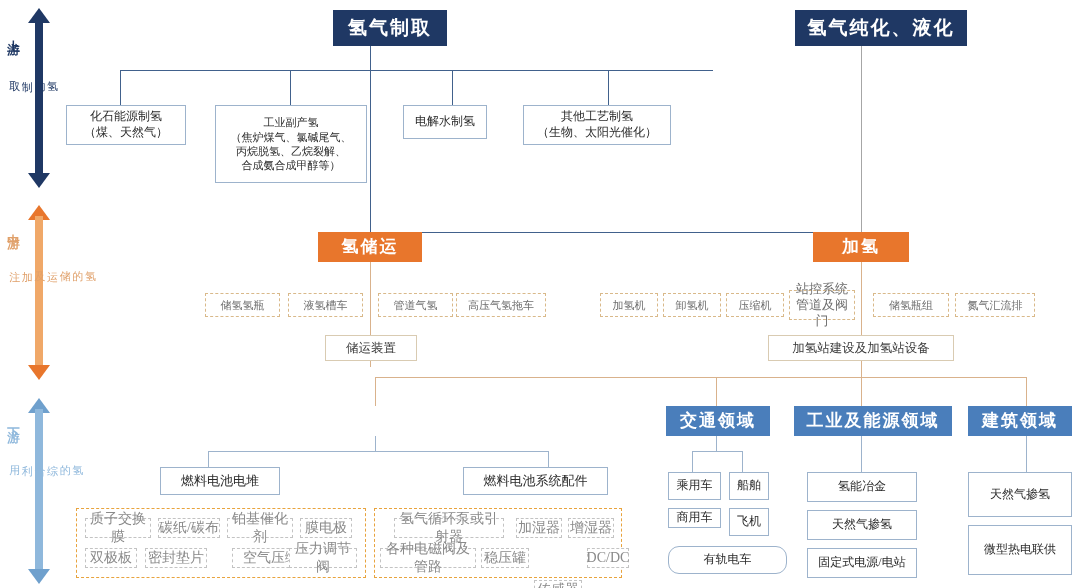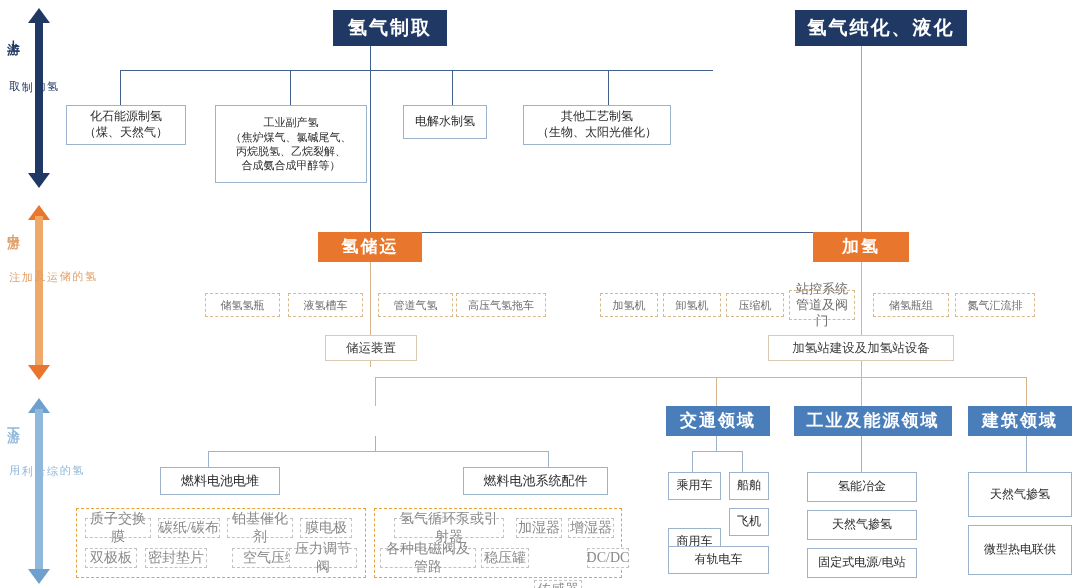--- a/index.html
+++ b/index.html
@@ -182,23 +182,23 @@
   <div class="bx bx-dash-gray" style="left:534px;top:580px;width:48px;height:20px;text-align:right;">传感器</div>
   <div class="bx bx-dash-gray" style="left:587px;top:548px;width:42px;height:20px;">DC/DC</div>
 
   <div class="ln ln-v c-blue" style="left:716px;top:436px;height:15px;"></div>
   <div class="ln ln-h c-blue" style="left:692px;top:451px;width:50px;"></div>
   <div class="ln ln-v c-blue" style="left:692px;top:451px;height:21px;"></div>
   <div class="ln ln-v c-blue" style="left:742px;top:451px;height:21px;"></div>
 
   <div class="bx bx-blue" style="left:668px;top:472px;width:53px;height:28px;">乘用车</div>
   <div class="bx bx-blue" style="left:729px;top:472px;width:40px;height:28px;">船舶</div>
-  <div class="bx bx-blue" style="left:668px;top:528px;width:53px;height:28px;text-align:right;">商用车</div>
+  <div class="bx bx-blue" style="left:668px;top:508px;width:53px;height:20px;text-align:right;">商用车</div>
   <div class="bx bx-blue" style="left:729px;top:508px;width:40px;height:28px;">飞机</div>
-  <div class="bx bx-blue" style="left:668px;top:546px;width:101px;height:28px;">有轨电车</div>
+  <div class="bx bx-blue" style="left:668px;top:546px;width:119px;height:28px;border-radius:11px;">有轨电车</div>
 
   <div class="ln ln-v c-blue" style="left:861px;top:436px;height:36px;"></div>
 
   <div class="bx bx-blue" style="left:807px;top:472px;width:110px;height:30px;">氢能冶金</div>
   <div class="bx bx-blue" style="left:807px;top:510px;width:110px;height:30px;">天然气掺氢</div>
   <div class="bx bx-blue" style="left:807px;top:548px;width:110px;height:30px;">固定式电源/电站</div>
 
   <div class="ln ln-v c-blue" style="left:1026px;top:436px;height:36px;"></div>
 
   <div class="bx bx-blue" style="left:968px;top:472px;width:104px;height:45px;">天然气掺氢</div>

